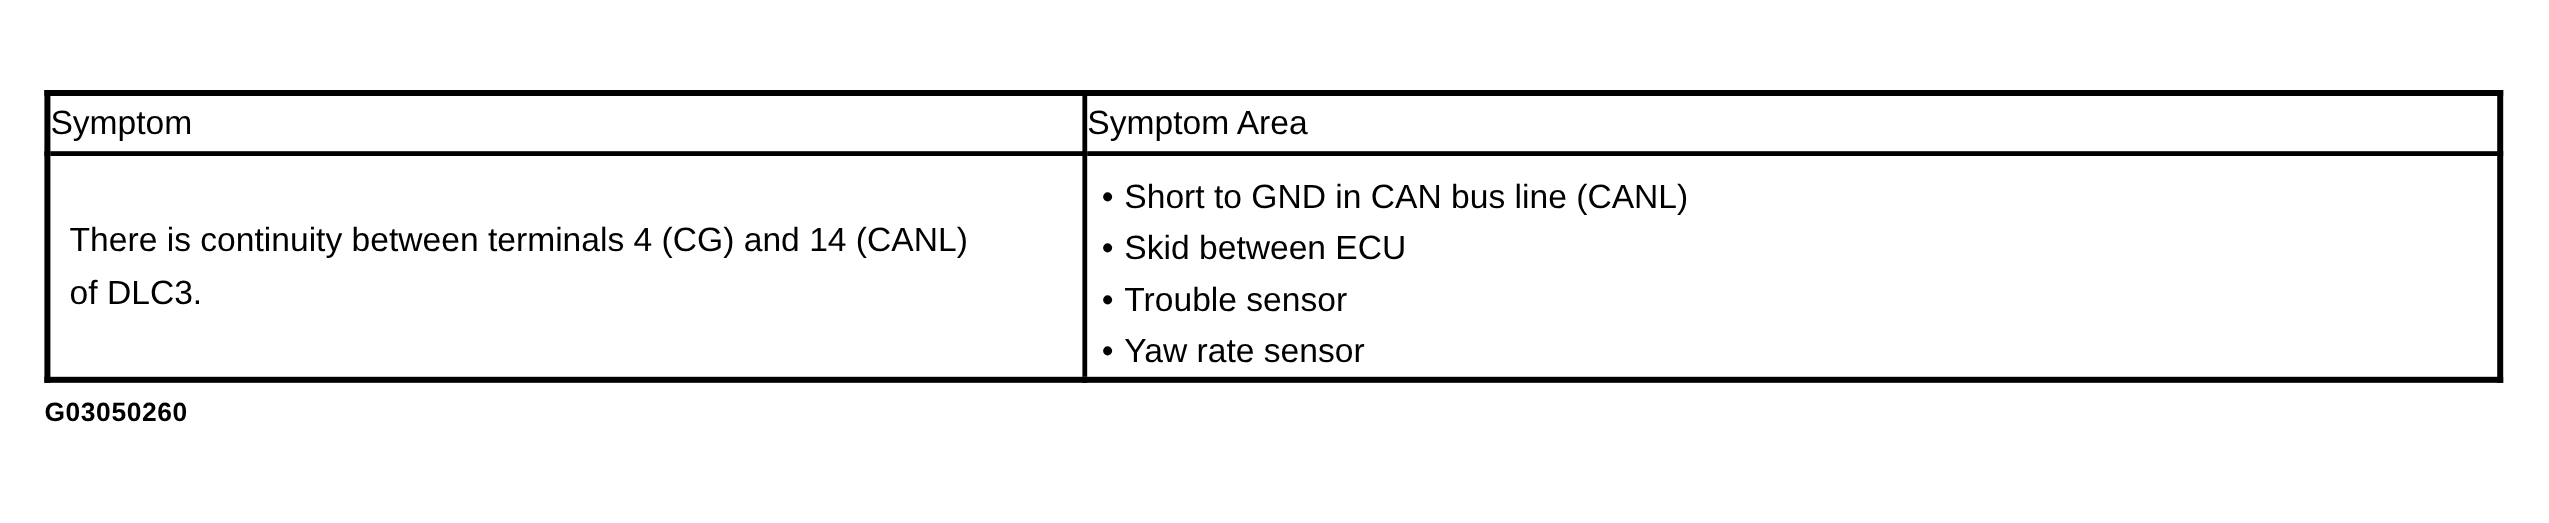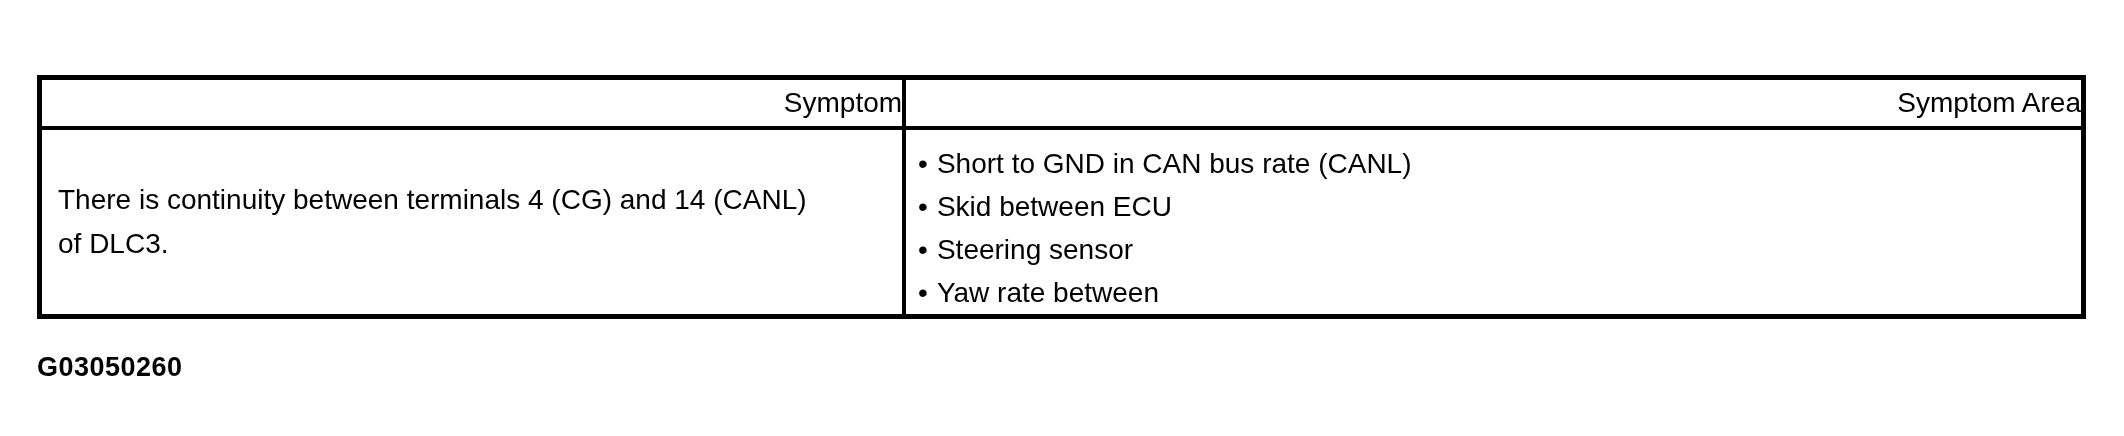--- a/index.html
+++ b/index.html
@@ -21,21 +21,21 @@
     table-layout: fixed;
   }
   .doc-table, .doc-table th, .doc-table td {
     border: 4px solid #000000;
   }
   .doc-table { border-width: 5px; }
   .doc-table th {
     height: 50px;
     font-size: 28px;
     font-weight: normal;
-    text-align: right;
+    text-align: left;
     vertical-align: middle;
     background: #ffffff;
   }
   .doc-table td {
     height: 184px;
     font-size: 28px;
     background: #ffffff;
   }
   .col-symptom { width: 42.3%; }
   .col-trouble { width: 57.7%; }
@@ -57,22 +57,22 @@
     line-height: 43px;
     white-space: nowrap;
   }
   .bullet {
     font-size: 28px;
     margin-right: 9px;
   }
   .figure-id {
     position: absolute;
     left: 37px;
-    top: 352px;
-    font-size: 27px;
+    top: 331px;
+    font-size: 22px;
     font-weight: bold;
     letter-spacing: 0.5px;
   }
 </style>
 </head>
 <body>
 
 <table class="doc-table">
   <colgroup>
     <col class="col-symptom">
@@ -85,32 +85,32 @@
     </tr>
   </thead>
   <tbody>
     <tr>
       <td class="symptom-cell">
         <div class="symptom-text">There is continuity between terminals 4 (CG) and 14 (CANL) of DLC3.</div>
       </td>
       <td class="trouble-cell">
         <div class="trouble-item">
           <span class="bullet">•</span>
-          <span>Short to GND in CAN bus rate (CANL)</span>
+          <span>Short to GND in CAN bus line (CANL)</span>
         </div>
         <div class="trouble-item">
           <span class="bullet">•</span>
           <span>Skid between ECU</span>
         </div>
         <div class="trouble-item">
           <span class="bullet">•</span>
-          <span>Steering sensor</span>
+          <span>Trouble sensor</span>
         </div>
         <div class="trouble-item">
           <span class="bullet">•</span>
-          <span>Yaw rate between</span>
+          <span>Yaw rate sensor</span>
         </div>
       </td>
     </tr>
   </tbody>
 </table>
 
 <div class="figure-id">G03050260</div>
 
 </body></html>

